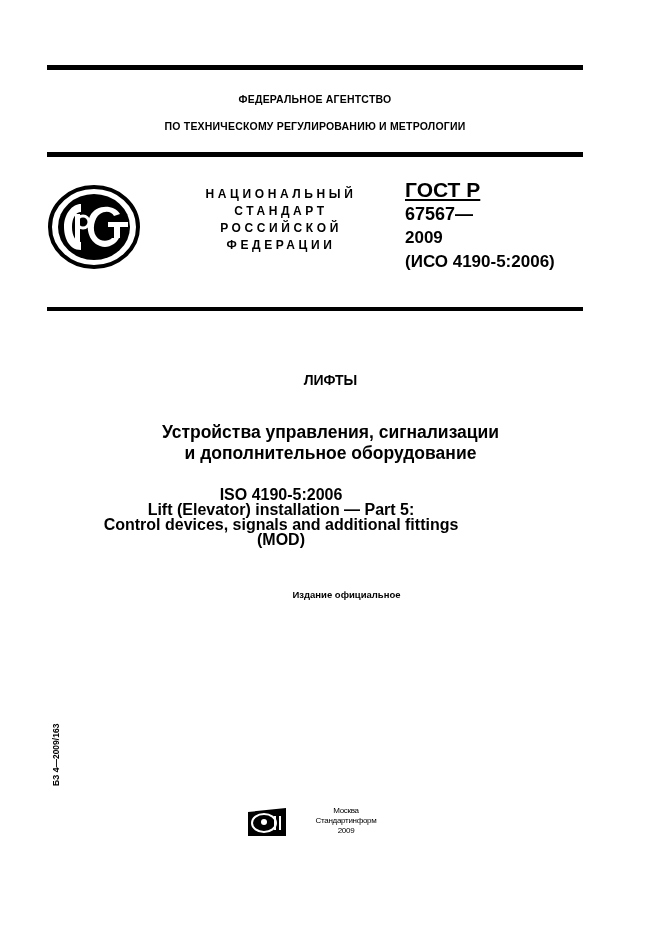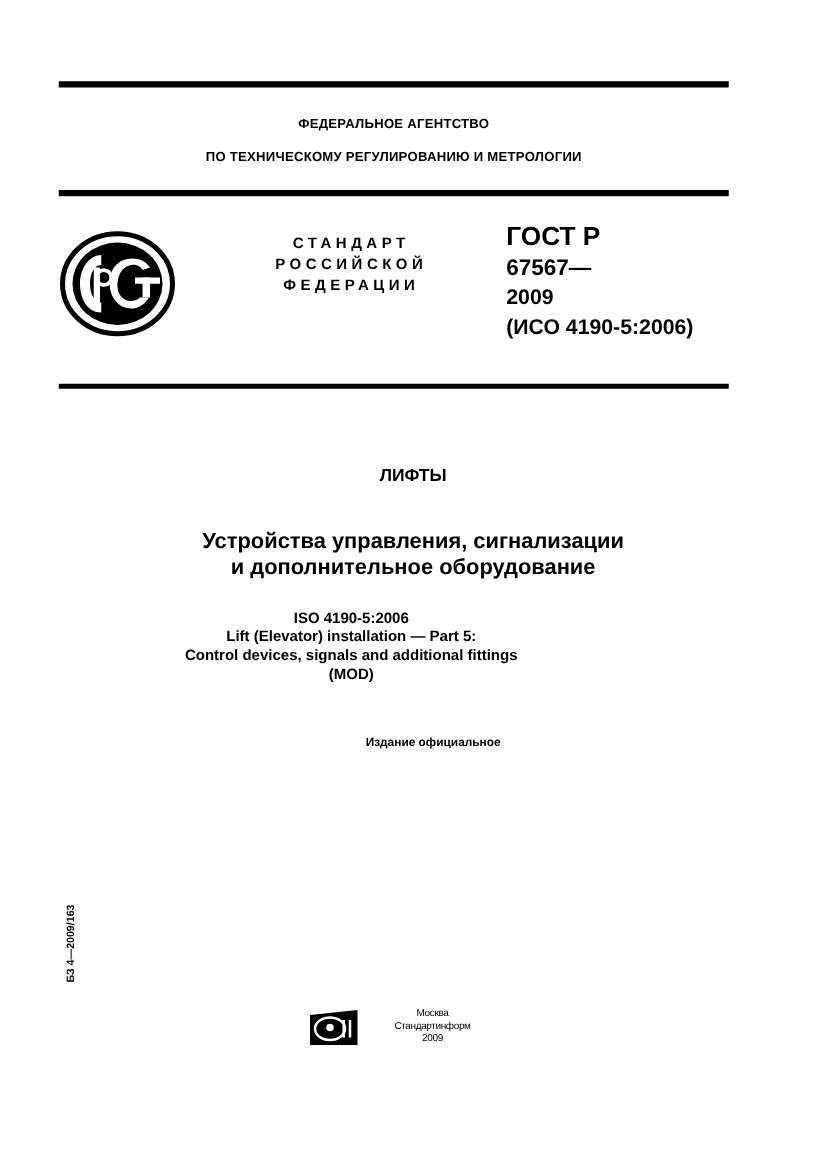--- a/index.html
+++ b/index.html
@@ -10,30 +10,30 @@
   .rule-2 { top: 152px; height: 5px; }
   .rule-3 { top: 307px; height: 4px; }
   .agency { position: absolute; left: 47px; width: 536px; text-align: center;
             font-weight: bold; font-size: 10.5px; letter-spacing: 0.2px; }
   .agency-1 { top: 93px; }
   .agency-2 { top: 120px; }
   .logo { position: absolute; left: 48px; top: 184px; width: 92px; height: 86px; }
   .national { position: absolute; left: 196px; top: 186px; width: 170px; text-align: center;
               font-weight: bold; font-size: 12px; letter-spacing: 3.6px; line-height: 17px; }
   .gost { position: absolute; left: 405px; top: 178px; font-weight: bold; line-height: 24px; }
-  .gost .l1 { font-size: 21px; display: block; }
+  .gost .l1 { font-size: 21px; display: block; text-decoration: underline; }
   .gost .l2 { font-size: 18px; display: block; }
   .gost .l3 { font-size: 17px; display: block; }
   .gost .l4 { font-size: 17px; display: block; }
   .title { position: absolute; left: 0; width: 661px; top: 372px; text-align: center;
            font-weight: bold; font-size: 14px; }
   .subtitle { position: absolute; left: 0; width: 661px; top: 422px; text-align: center;
               font-weight: bold; font-size: 17.5px; line-height: 21px; }
   .iso { position: absolute; left: 0; width: 562px; top: 487px; text-align: center;
-         font-weight: bold; font-size: 12px; line-height: 15px; }
+         font-weight: bold; font-size: 16px; line-height: 15px; }
   .edition { position: absolute; left: 0; width: 661px; top: 589px; text-align: center;
              font-weight: bold; font-size: 9.5px; margin-left: 16px; }
   .side-code { position: absolute; left: 51px; top: 736px; width: 0; height: 0; }
   .side-code span { position: absolute; transform: rotate(-90deg); transform-origin: left top;
                     white-space: nowrap; font-weight: bold; font-size: 8.5px; left: 0; top: 50px; }
   .publisher-logo { position: absolute; left: 246px; top: 806px; width: 44px; height: 32px; }
   .publisher { position: absolute; left: 296px; top: 806px; width: 100px; text-align: center;
                font-weight: normal; font-size: 8px; line-height: 10px; letter-spacing: -0.3px; }
 </style>
 </head>
@@ -51,20 +51,21 @@
     <path d="M33 66 C20 66 16 52 16 43 C16 30 24 20 33 20 L33 28 C28 28 24 34 24 43 C24 52 28 58 33 58 Z" fill="#fff"></path>
     <rect x="27" y="30" width="5" height="32" fill="#fff"></rect>
     <circle cx="35" cy="38" r="6" fill="none" stroke="#fff" stroke-width="3"></circle>
     <path d="M72 30 C66 20 48 20 42 32 C37 42 40 58 52 62 C60 65 68 60 71 54 L64 54 C60 58 52 58 48 52 C44 46 46 34 52 30 C58 26 64 28 66 32 Z" fill="#fff"></path>
     <rect x="60" y="38" width="20" height="5" fill="#fff"></rect>
     <rect x="66" y="38" width="6" height="16" fill="#fff"></rect>
   </svg>
 </div>
 
 <div class="national">
+  <div>НАЦИОНАЛЬНЫЙ</div>
   <div>СТАНДАРТ</div>
   <div>РОССИЙСКОЙ</div>
   <div>ФЕДЕРАЦИИ</div>
 </div>
 
 <div class="gost">
   <span class="l1">ГОСТ Р</span>
   <span class="l2">67567—</span>
   <span class="l3">2009</span>
   <span class="l4">(ИСО 4190-5:2006)</span>

